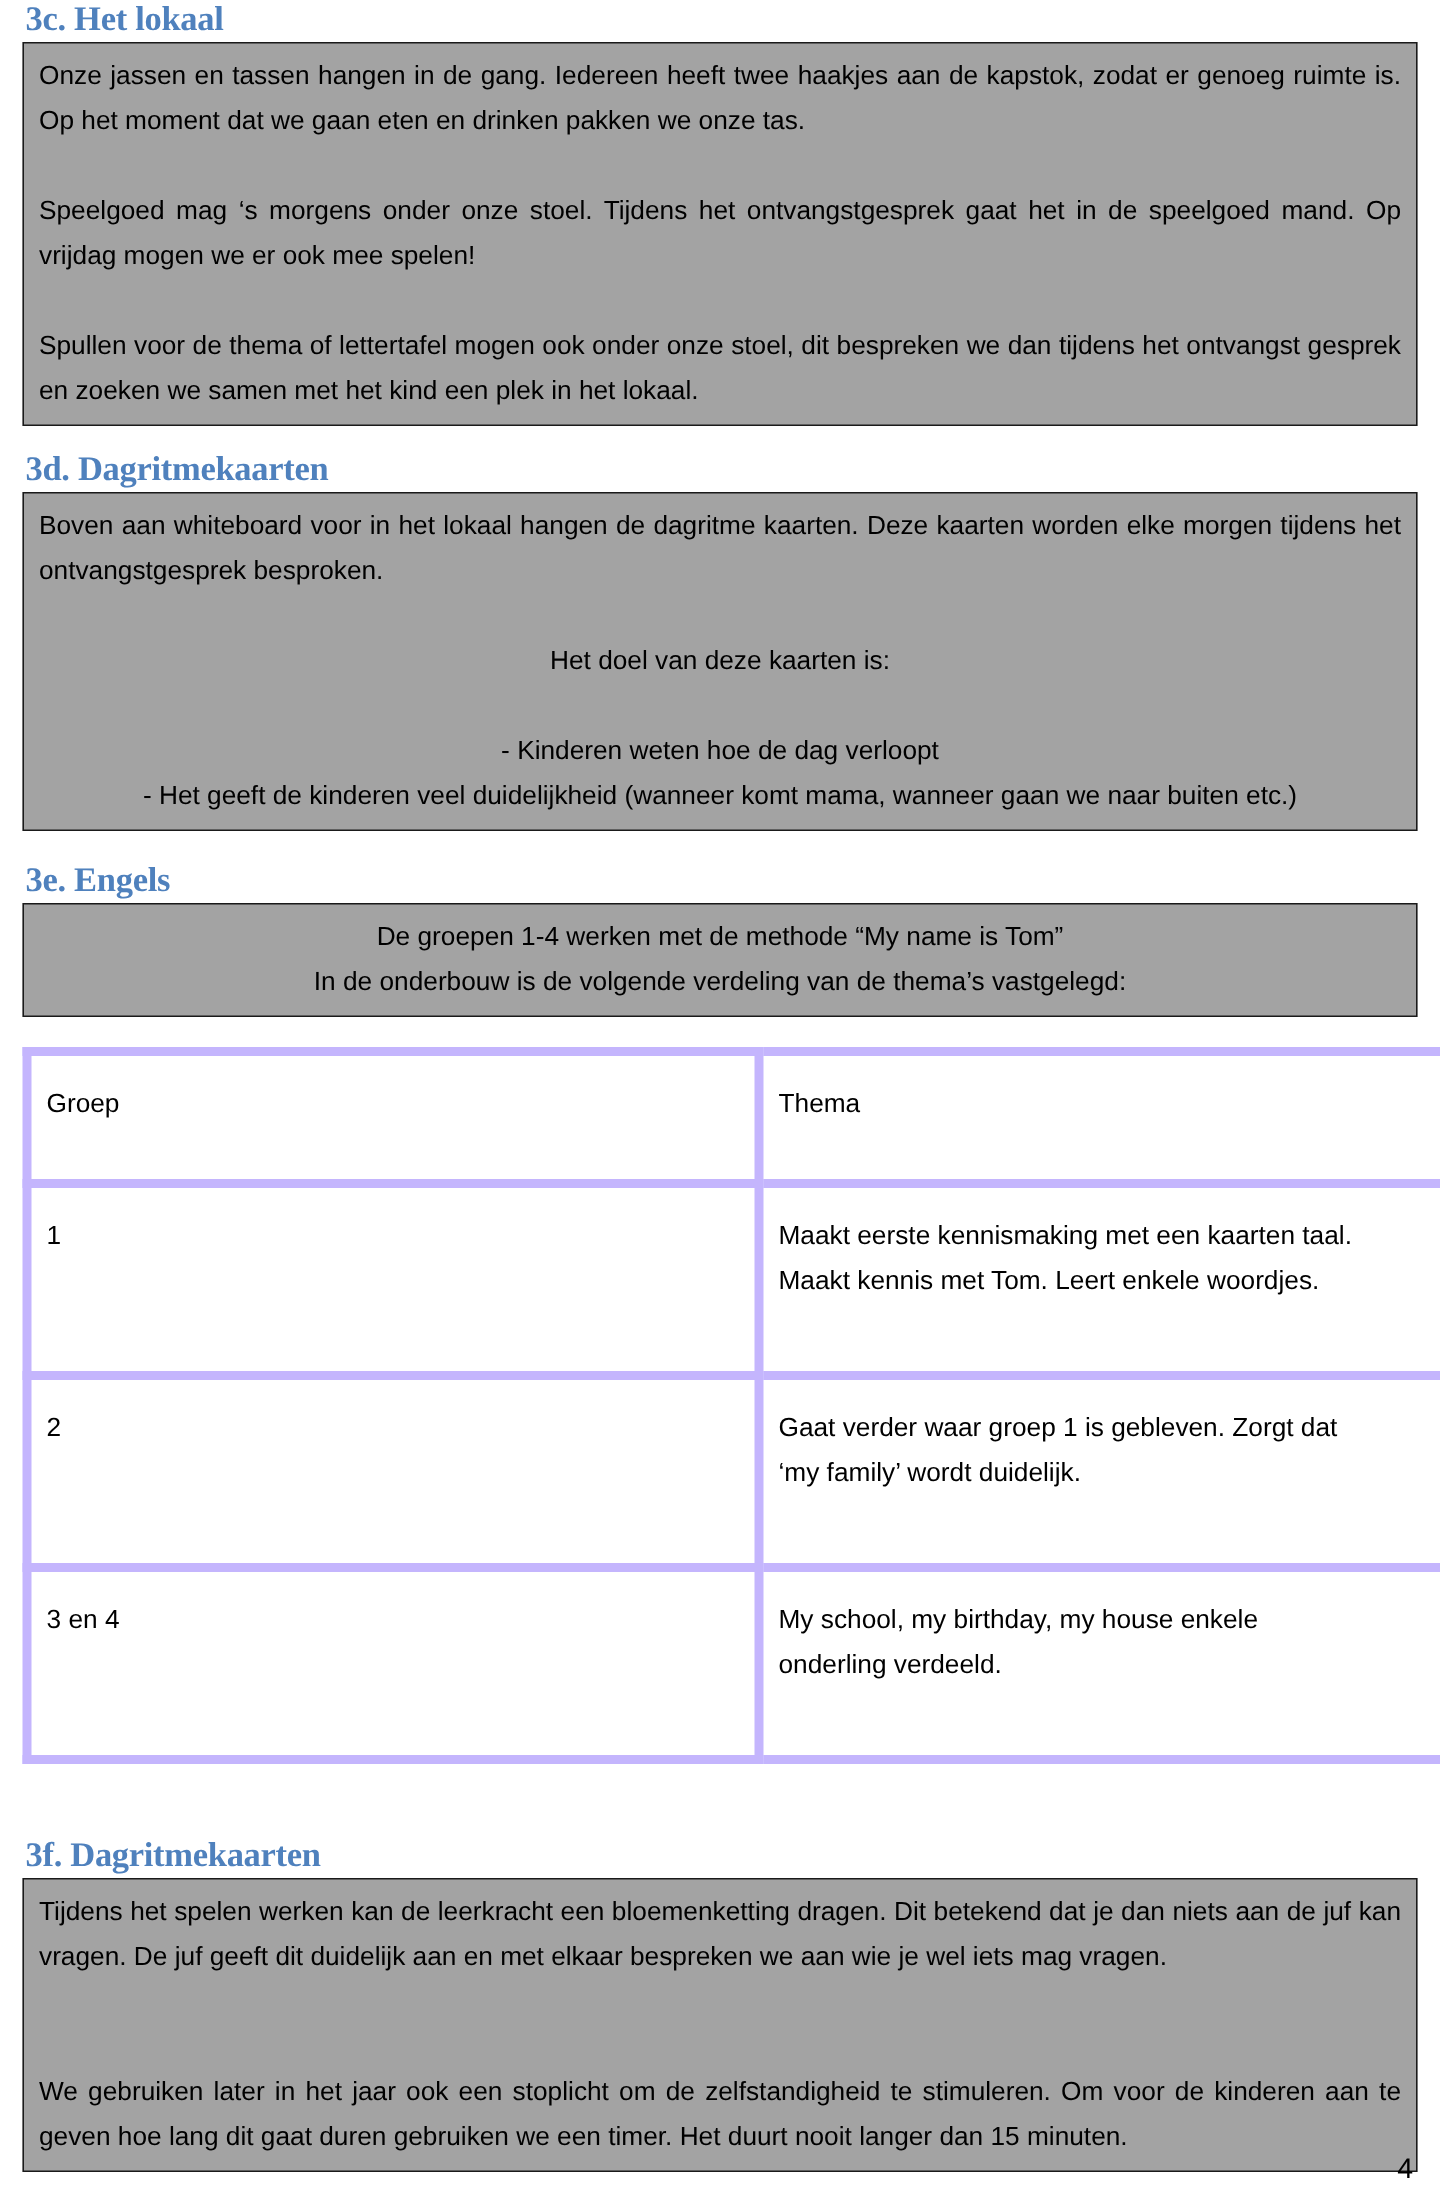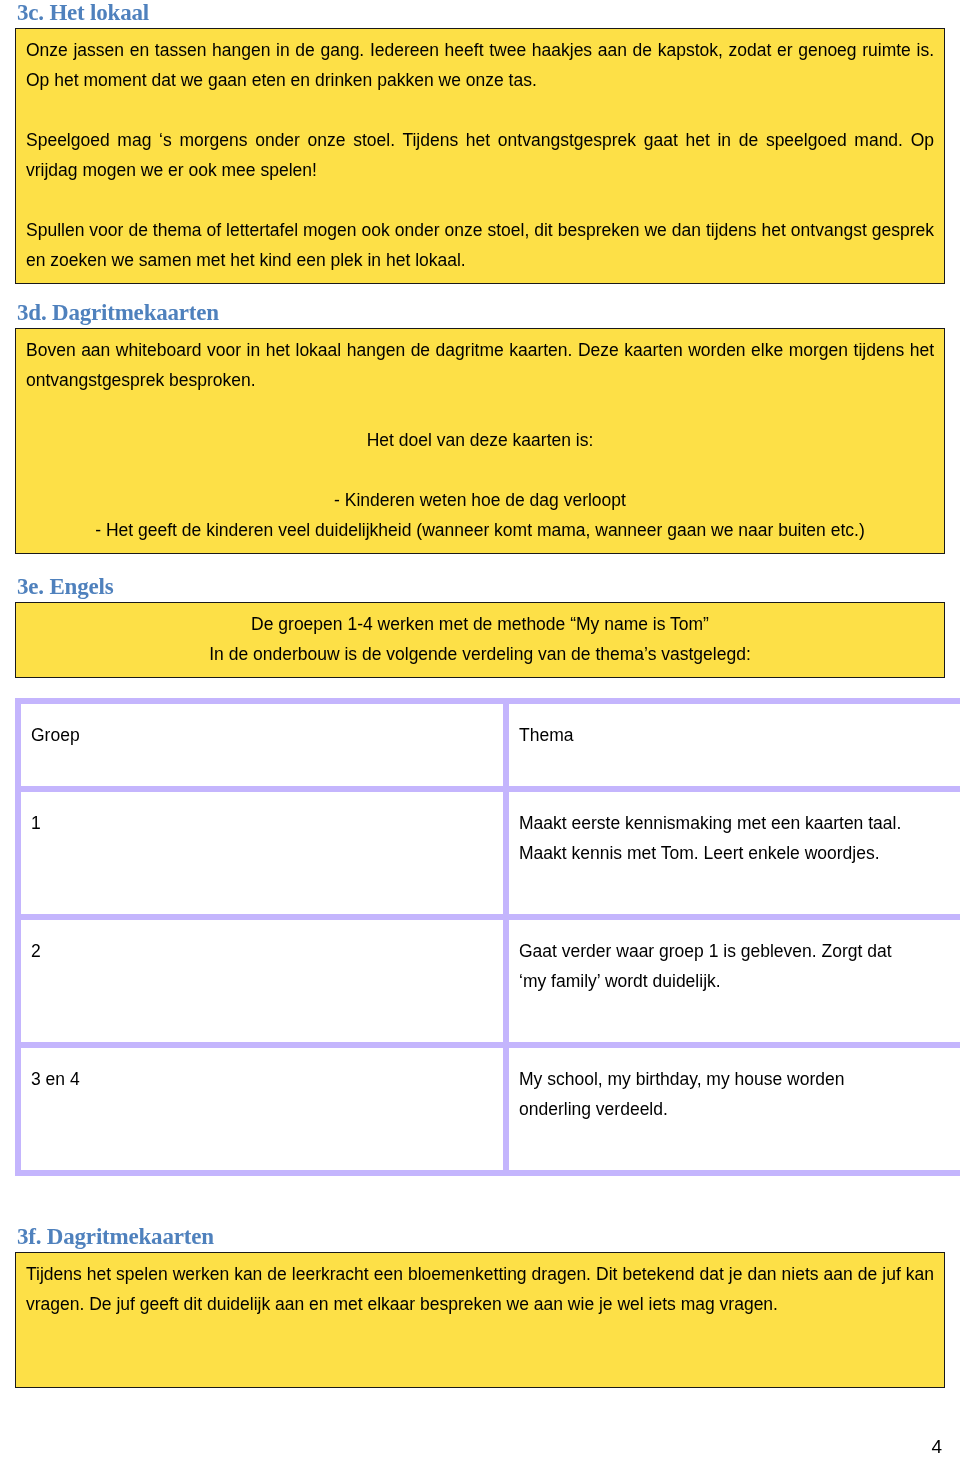--- a/index.html
+++ b/index.html
@@ -36,21 +36,21 @@
     margin: 0;
     padding: 0 0 2px 2px;
     white-space: nowrap;
   }
 
   
   .boxed {
     border: 1px solid #1a1a1a;
     box-sizing: border-box;
     padding: 6px 10px 8px 10px;
-    background: #fde047;
+    background: #a3a3a3;
   }
   .boxed p {
     margin: 0;
     font-size: 17.5px;
     line-height: 30px;
     text-align: justify;
     text-justify: inter-word;
   }
   .boxed p.noj {
     text-align: center;
@@ -159,32 +159,33 @@
       <tr class="body-row">
         <td class="col-group">2</td>
         <td class="col-theme nojust">
           <span>Gaat verder waar groep 1 is gebleven. Zorgt dat</span><br>
           <span>‘my family’ wordt duidelijk.</span>
         </td>
       </tr>
       <tr class="body-row">
         <td class="col-group">3 en 4</td>
         <td class="col-theme">
-          <span>My school, my birthday, my house worden</span><br>
+          <span>My school, my birthday, my house enkele</span><br>
           <span class="nojust">onderling verdeeld.</span>
         </td>
       </tr>
     </tbody>
   </table>
 
   <div class="spacer-48"></div>
 
   <h2 class="section-heading">3f. Dagritmekaarten</h2>
 
   <div class="boxed">
     <p>Tijdens het spelen werken kan de leerkracht een bloemenketting dragen. Dit betekend dat je dan niets aan de juf kan vragen. De juf geeft dit duidelijk aan en met elkaar bespreken we aan wie je wel iets mag vragen.</p>
     <div class="gap-line"></div>
     <div class="gap-line"></div>
+    <p>We gebruiken later in het jaar ook een stoplicht om de zelfstandigheid te stimuleren. Om voor de kinderen aan te geven hoe lang dit gaat duren gebruiken we een timer. Het duurt nooit langer dan 15 minuten.</p>
   </div>
 
   <div class="page-number">4</div>
 
 </div>
 
 </body></html>

